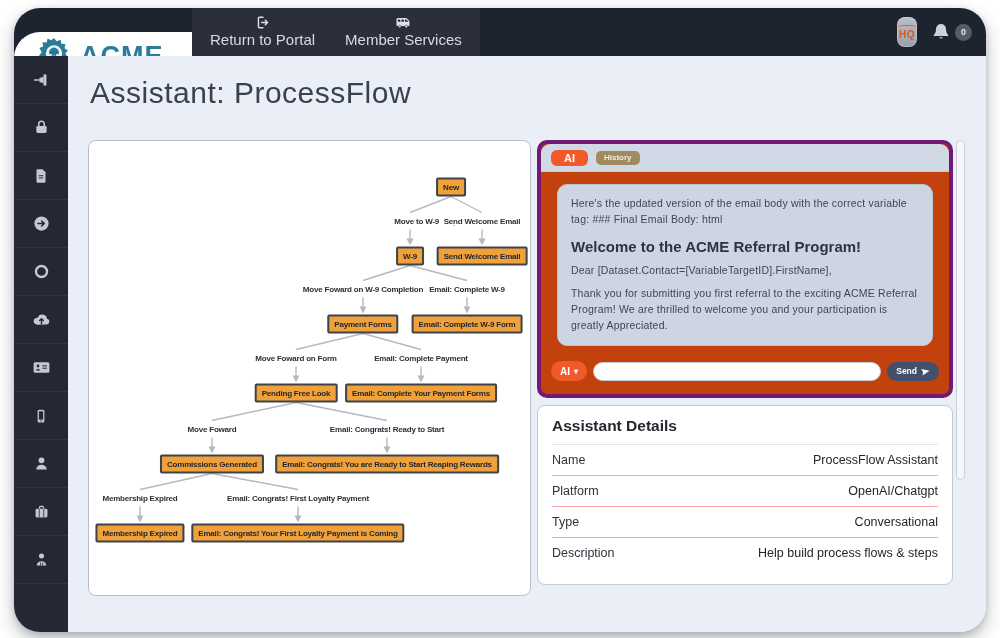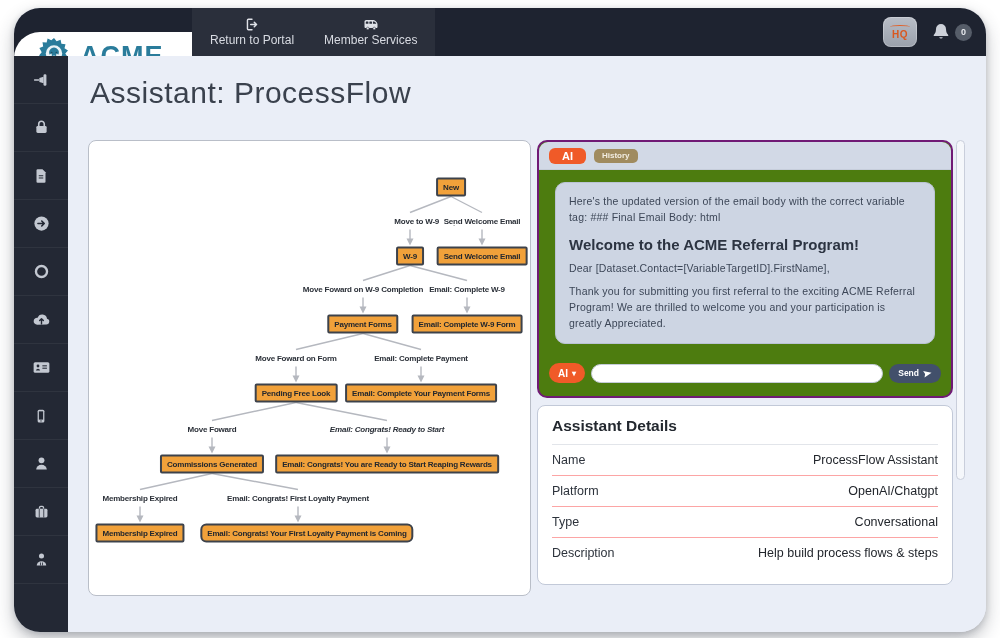--- a/index.html
+++ b/index.html
@@ -16,24 +16,24 @@
   .logo-area{
     position:absolute; left:0; top:0; width:178px; height:48px; background:#ffffff;
     border-radius:26px 0 0 0; display:flex; align-items:center; gap:8px; padding-left:22px;margin-top:24px;
   }
   .brand-text{ font-size:27px; font-weight:bold; color:#2A7C9B; letter-spacing:1px; }
   .nav-block{
     position:absolute; left:178px; top:0; height:48px; background:#2A2F3B;
     display:flex; align-items:center; padding:0 18px; gap:30px;
   }
   .nav-item{ display:flex; flex-direction:column; align-items:center; gap:2px; cursor:pointer; }
-  .nav-item span{ font-size:12px; color:#D8DBE2; }
+  .nav-item span{ font-size:15px; color:#D8DBE2; }
   .topbar-right{ position:absolute; right:14px; top:0; height:48px; display:flex; align-items:center; gap:14px; }
   .hq-app{
-    width:34px; height:30px; border-radius:8px; background:linear-gradient(#b9bec7,#9aa0ab);
+    width:20px; height:30px; border-radius:8px; background:linear-gradient(#b9bec7,#9aa0ab);
     display:flex; flex-direction:column; align-items:center; justify-content:center; cursor:pointer;
     box-shadow:inset 0 0 0 1px rgba(255,255,255,.25);
   }
   .hq-squiggle{ width:20px; height:4px; border-top:1px solid #E0622A; border-radius:50%; margin-bottom:1px; }
   .hq-text{ font-size:10px; font-weight:bold; color:#D9581F; line-height:10px; letter-spacing:.5px; }
   .bell-wrap{ display:flex; align-items:center; gap:4px; cursor:pointer; }
   .notif-badge{
     width:17px; height:17px; border-radius:50%; background:#565D69; color:#E8EAEE;
     font-size:9px; font-weight:bold; display:flex; align-items:center; justify-content:center;
   }
@@ -65,21 +65,21 @@
   }
   .edge-label{
     position:absolute; transform:translate(-50%,-50%); white-space:nowrap;
     background:#ffffff; padding:0 3px; font-size:8px; font-weight:bold;
     letter-spacing:-.2px; color:#2B3038; z-index:1;
   }
 
   
   .chat-panel{
     position:absolute; left:469px; top:84px; width:416px; height:258px;
-    background:#4d7c0f; border:2px solid #701a75; border-radius:10px;
+    background:#c2410c; border:4px solid #701a75; border-radius:10px;
   }
   .chat-header{
     height:28px; background:#D2D9E6; border-radius:9px 9px 0 0;
     display:flex; align-items:center; gap:8px; padding:0 10px;
     border-bottom:1px solid #C6CDDA;
   }
   .ai-badge{
     background:#F05A28; color:#fff; font-size:11px; font-weight:bold;
     padding:2px 13px; border-radius:6px;
   }
@@ -305,29 +305,29 @@
       <div class="flow-node" style="left: 362px; top: 46px;">New</div>
           <div class="flow-node" style="left: 321px; top: 115px;">W-9</div>
           <div class="flow-node" style="left: 393px; top: 115px;">Send Welcome Email</div>
           <div class="flow-node" style="left: 274px; top: 183px;">Payment Forms</div>
           <div class="flow-node" style="left: 378px; top: 183px;">Email: Complete W-9 Form</div>
           <div class="flow-node" style="left: 207px; top: 252px;">Pending Free Look</div>
           <div class="flow-node" style="left: 332px; top: 252px;">Email: Complete Your Payment Forms</div>
           <div class="flow-node" style="left: 123px; top: 323px;">Commissions Generated</div>
           <div class="flow-node" style="left: 298px; top: 323px;">Email: Congrats! You are Ready to Start Reaping Rewards</div>
           <div class="flow-node" style="left: 51px; top: 392px;">Membership Expired</div>
-          <div class="flow-node" style="left: 218px; top: 392px; border-radius: 6px;">Email: Congrats! Your First Loyalty Payment is Coming</div>
+          <div class="flow-node" style="left: 209px; top: 392px;">Email: Congrats! Your First Loyalty Payment is Coming</div>
           <div class="edge-label" style="left: 321px; top: 79.5px; margin-left: 16px;">Move to W-9 Step</div>
           <div class="edge-label" style="left: 393px; top: 79.5px;">Send Welcome Email</div>
           <div class="edge-label" style="left: 274px; top: 147.5px;">Move Foward on W-9 Completion</div>
           <div class="edge-label" style="left: 378px; top: 147.5px;">Email: Complete W-9</div>
           <div class="edge-label" style="left: 207px; top: 216.5px;">Move Foward on Form</div>
           <div class="edge-label" style="left: 332px; top: 216.5px;">Email: Complete Payment</div>
           <div class="edge-label" style="left: 123px; top: 287.5px;">Move Foward</div>
-          <div class="edge-label" style="left: 298px; top: 287.5px; font-style: italic;">Email: Congrats! Ready to Start</div>
+          <div class="edge-label" style="left: 298px; top: 287.5px;">Email: Congrats! Ready to Start</div>
           <div class="edge-label" style="left: 51px; top: 356.5px;">Membership Expired</div>
           <div class="edge-label" style="left: 209px; top: 356.5px;">Email: Congrats! First Loyalty Payment</div>
         </div>
     </div>
 
     <div class="chat-panel">
       <div class="chat-header">
         <span class="ai-badge">AI</span>
         <span class="history-badge">History</span>
       </div>

